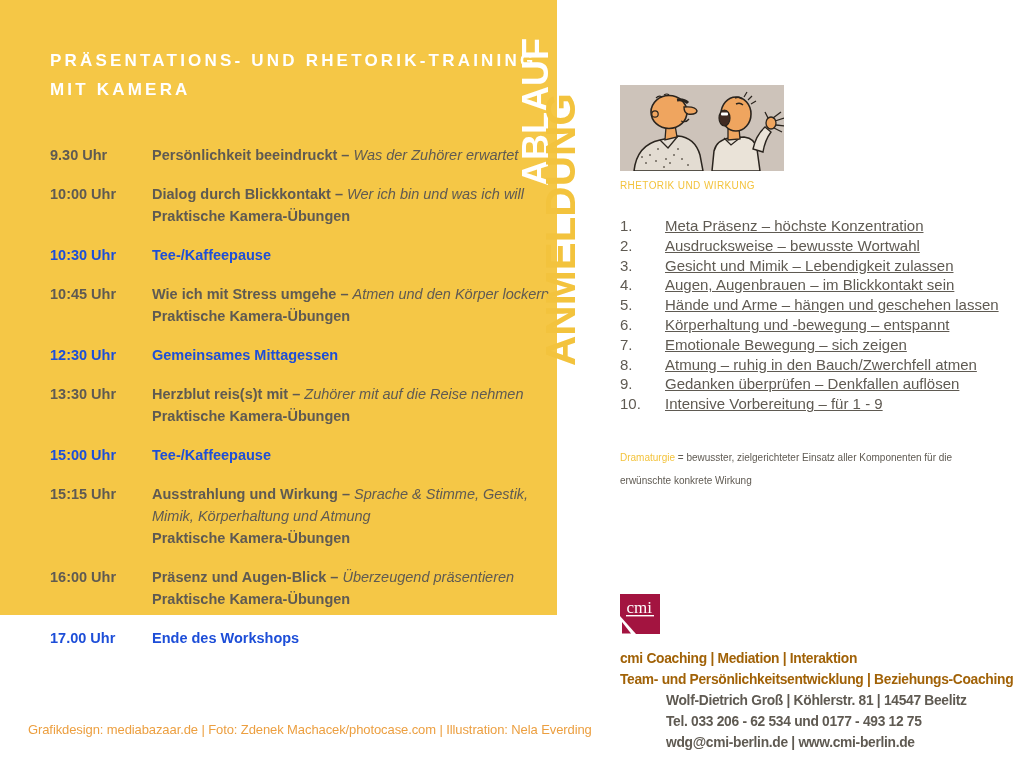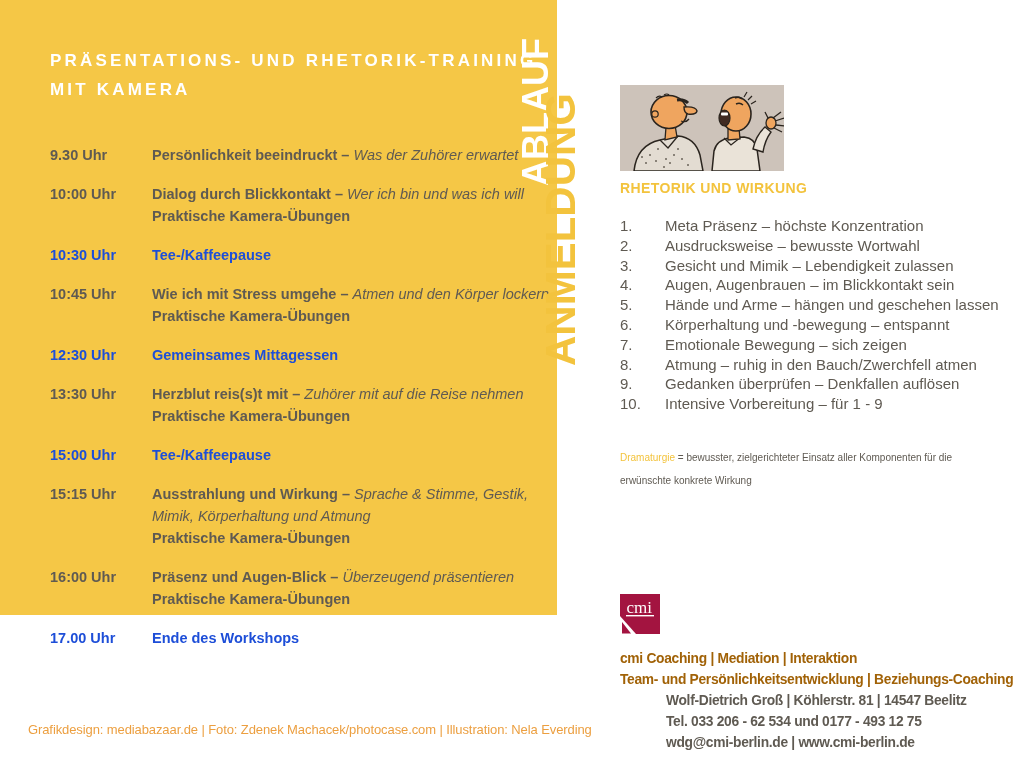--- a/index.html
+++ b/index.html
@@ -29,27 +29,27 @@
   
   .vlabel{
     position:absolute;writing-mode:vertical-rl;transform:rotate(180deg);
     font-weight:bold;line-height:1;white-space:nowrap;
   }
   .vlabel.ablauf{left:518px;top:16px;height:170px;font-size:36px;color:#ffffff;letter-spacing:0px;z-index:2;}
   .vlabel.anmeldung{left:540px;top:76px;height:290px;font-size:42px;color:#f3c33d;z-index:3;}
   
   .illustration{position:absolute;left:620px;top:85px;width:164px;height:86px;}
   .section-heading{
-    position:absolute;left:620px;top:180px;font-size:14px;font-weight:bold;
+    position:absolute;left:620px;top:180px;font-size:10px;font-weight:normal;
     color:#f3c33d;letter-spacing:0.4px;white-space:nowrap;
   }
   .rlist{position:absolute;left:620px;top:216px;width:390px;font-size:15px;line-height:19.8px;color:#5f5a52;}
   .rlist .row{display:flex;}
   .rlist .num{width:45px;flex:0 0 45px;}
-  .rlist .txt{flex:1;white-space:nowrap;}
+  .rlist .txt{flex:1;white-space:nowrap;text-decoration:underline;}
   .dramaturgie{
     position:absolute;left:620px;top:447px;width:370px;font-size:10px;
     line-height:22.5px;color:#5f5a52;margin:0;
   }
   .dramaturgie .term{color:#f3c33d;}
   .logo{position:absolute;left:620px;top:594px;width:40px;height:44px;}
   .contact{
     position:absolute;left:620px;top:648px;font-size:13.8px;line-height:21px;
     letter-spacing:-0.3px;color:#5f5a52;white-space:nowrap;
   }

